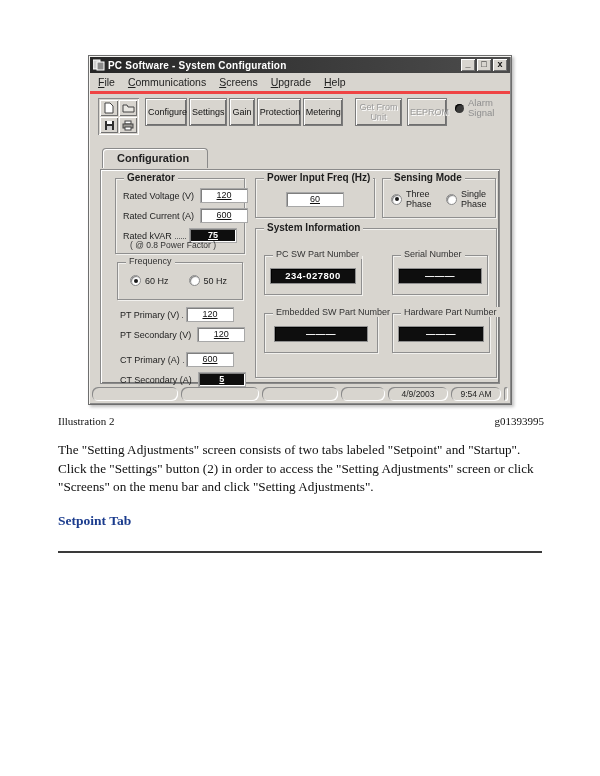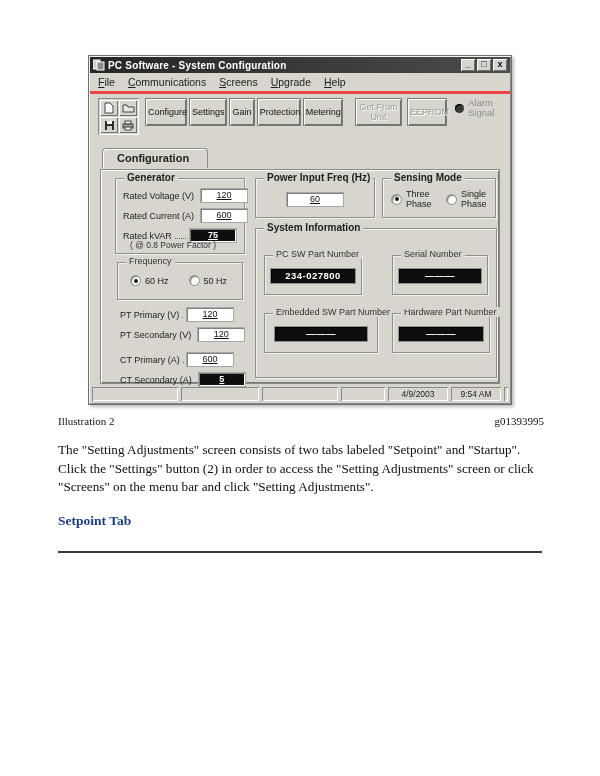--- a/index.html
+++ b/index.html
@@ -64,21 +64,21 @@
          border-radius:50%;background:#1a1a1a;}
   .rlabel{font-size:9px;color:#222;}
   .rlabel.wrap{width:30px;line-height:1.15;}
 
   .bdisp{height:14px;background:#0e0e0e;color:#fff;font-weight:bold;font-size:9.5px;
          line-height:14px;text-align:center;letter-spacing:.5px;
          box-shadow:inset 1px 1px 0 #000, 0 0 0 1px #8f8f8f;}
 
   .statusbar{display:flex;gap:3px;margin:3px 2px 2px 2px;height:14px;}
   .sb-seg{box-shadow:inset 1px 1px 0 #8a8a8a, inset -1px -1px 0 #fff;
-          font-size:8.5px;color:#222;text-align:center;line-height:14px;}
+          font-size:8.5px;color:#222;text-align:center;line-height:14px;border-radius:6px;}
 
   
   .watermark{position:absolute;left:42px;top:364px;z-index:10;width:520px;
              font-size:36px;letter-spacing:-1.2px;color:#e8000b;white-space:nowrap;}
 
   
   .doc{position:absolute;left:58px;top:415px;width:486px;font-family:"Liberation Serif",serif;color:#0f0f0f;}
   .ill-row{display:flex;justify-content:space-between;font-size:11px;margin-bottom:14px;}
   .doc p{font-size:13.2px;line-height:1.42;margin:0 0 14px 0;}
   .h1{font-size:16px;font-weight:bold;color:#1a3b8d;margin:8px 0 14px 0;}

